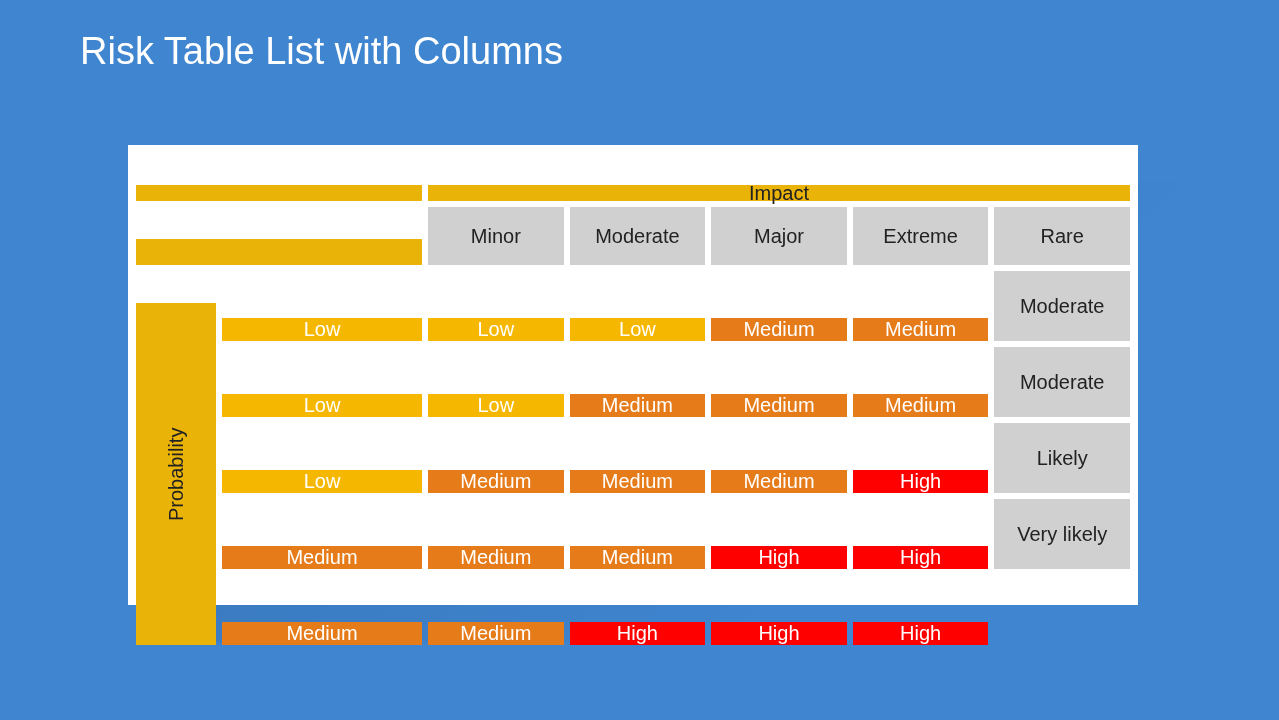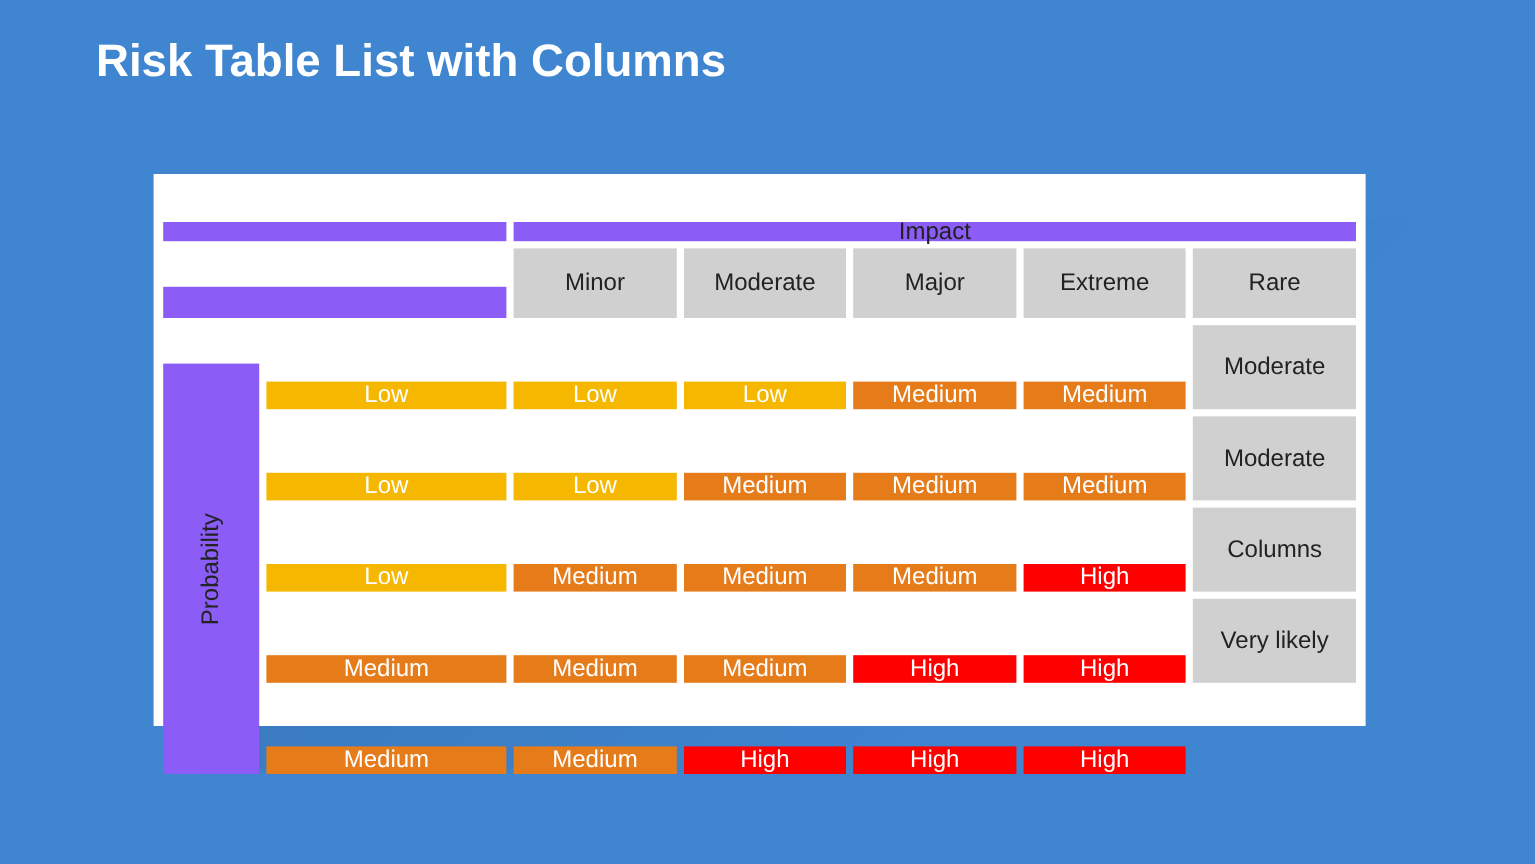--- a/index.html
+++ b/index.html
@@ -9,21 +9,21 @@
     font-family: "Segoe UI", Arial, sans-serif;
     position: relative;
     overflow: hidden;
   }
   .slide-title {
     position: absolute;
     top: 30px;
     left: 80px;
     color: #ffffff;
     font-size: 38px;
-    font-weight: 700;
+    font-weight: 400;
   }
   .panel-shadow {
     position: absolute;
     top: 152px;
     left: 140px;
     width: 1010px;
     height: 460px;
     background: linear-gradient(135deg, rgba(0,0,0,0.12) 0%, rgba(0,0,0,0) 70%);
     transform: skewX(-0deg) translate(30px,30px);
     filter: blur(2px);
@@ -39,21 +39,21 @@
   }
   .grid {
     display: grid;
     grid-template-columns: 80px 200px repeat(5, 1fr);
     grid-template-rows: 48px 58px repeat(5, 1fr);
     gap: 6px;
     width: 100%;
     height: 100%;
   }
   .cell { display: flex; align-items: center; justify-content: center; font-size: 20px; }
-  .bg-light { background: #8b5cf6; margin-top: 32px; }
+  .bg-light { background: #eab308; margin-top: 32px; }
   .bg-grey  { background: #d0d0d0; color: #222; }
   .txt-dark { color: #222; }
   .txt-white { color: #fff; margin-top: 47px; }
   .impact-title { grid-column: 3 / span 5; }
   .prob-title  {
     grid-row: 3 / span 5;
     writing-mode: vertical-rl;
     transform: rotate(180deg);
   }
   .corner-a { grid-column: 1 / span 2; }
@@ -95,21 +95,21 @@
     <div class="cell txt-white" style="background: rgb(230, 123, 26);">Medium</div>
     <div class="cell txt-white" style="background: rgb(230, 123, 26);">Medium</div>
 
     <div class="cell bg-grey row-label">Moderate</div>
     <div class="cell txt-white" style="background: rgb(246, 183, 0);">Low</div>
     <div class="cell txt-white" style="background: rgb(230, 123, 26);">Medium</div>
     <div class="cell txt-white" style="background: rgb(230, 123, 26);">Medium</div>
     <div class="cell txt-white" style="background: rgb(230, 123, 26);">Medium</div>
     <div class="cell txt-white" style="background: rgb(255, 0, 0);">High</div>
 
-    <div class="cell bg-grey row-label">Columns</div>
+    <div class="cell bg-grey row-label">Likely</div>
     <div class="cell txt-white" style="background: rgb(230, 123, 26);">Medium</div>
     <div class="cell txt-white" style="background: rgb(230, 123, 26);">Medium</div>
     <div class="cell txt-white" style="background: rgb(230, 123, 26);">Medium</div>
     <div class="cell txt-white" style="background: rgb(255, 0, 0);">High</div>
     <div class="cell txt-white" style="background: rgb(255, 0, 0);">High</div>
 
     <div class="cell bg-grey row-label">Very likely</div>
     <div class="cell txt-white" style="background: rgb(230, 123, 26);">Medium</div>
     <div class="cell txt-white" style="background: rgb(230, 123, 26);">Medium</div>
     <div class="cell txt-white" style="background: rgb(255, 0, 0);">High</div>

